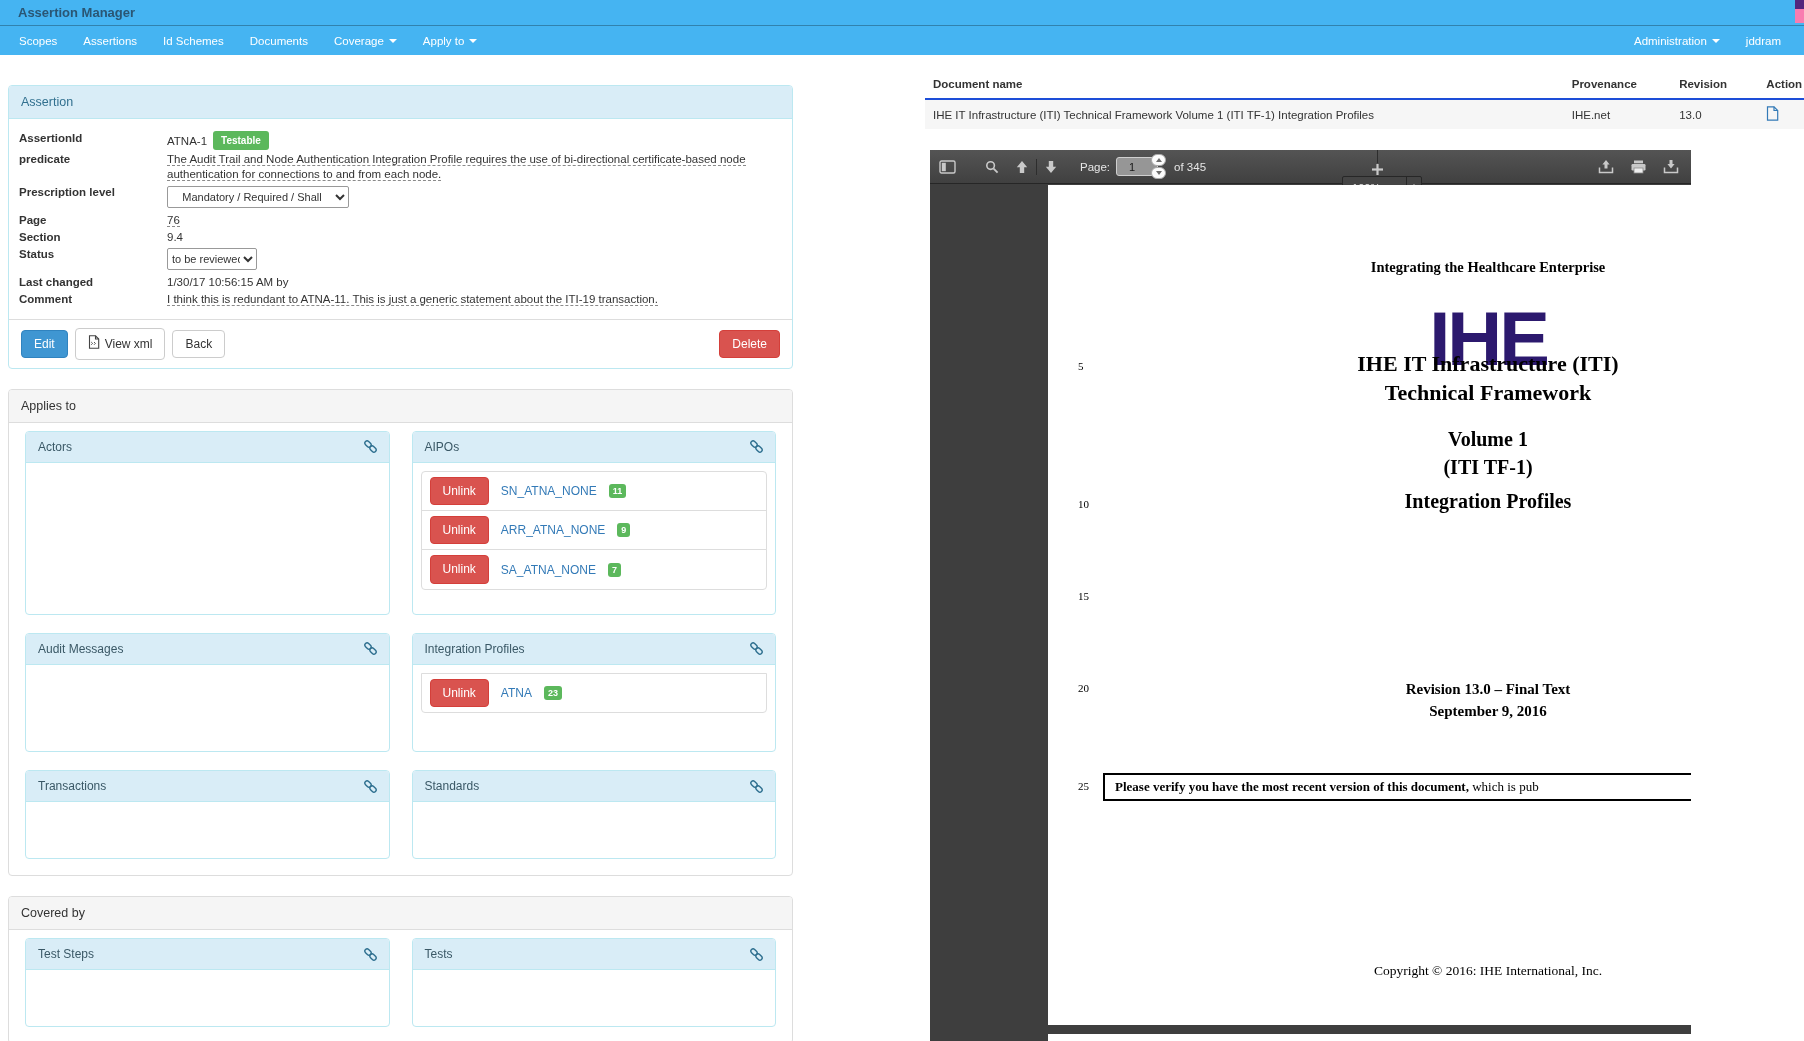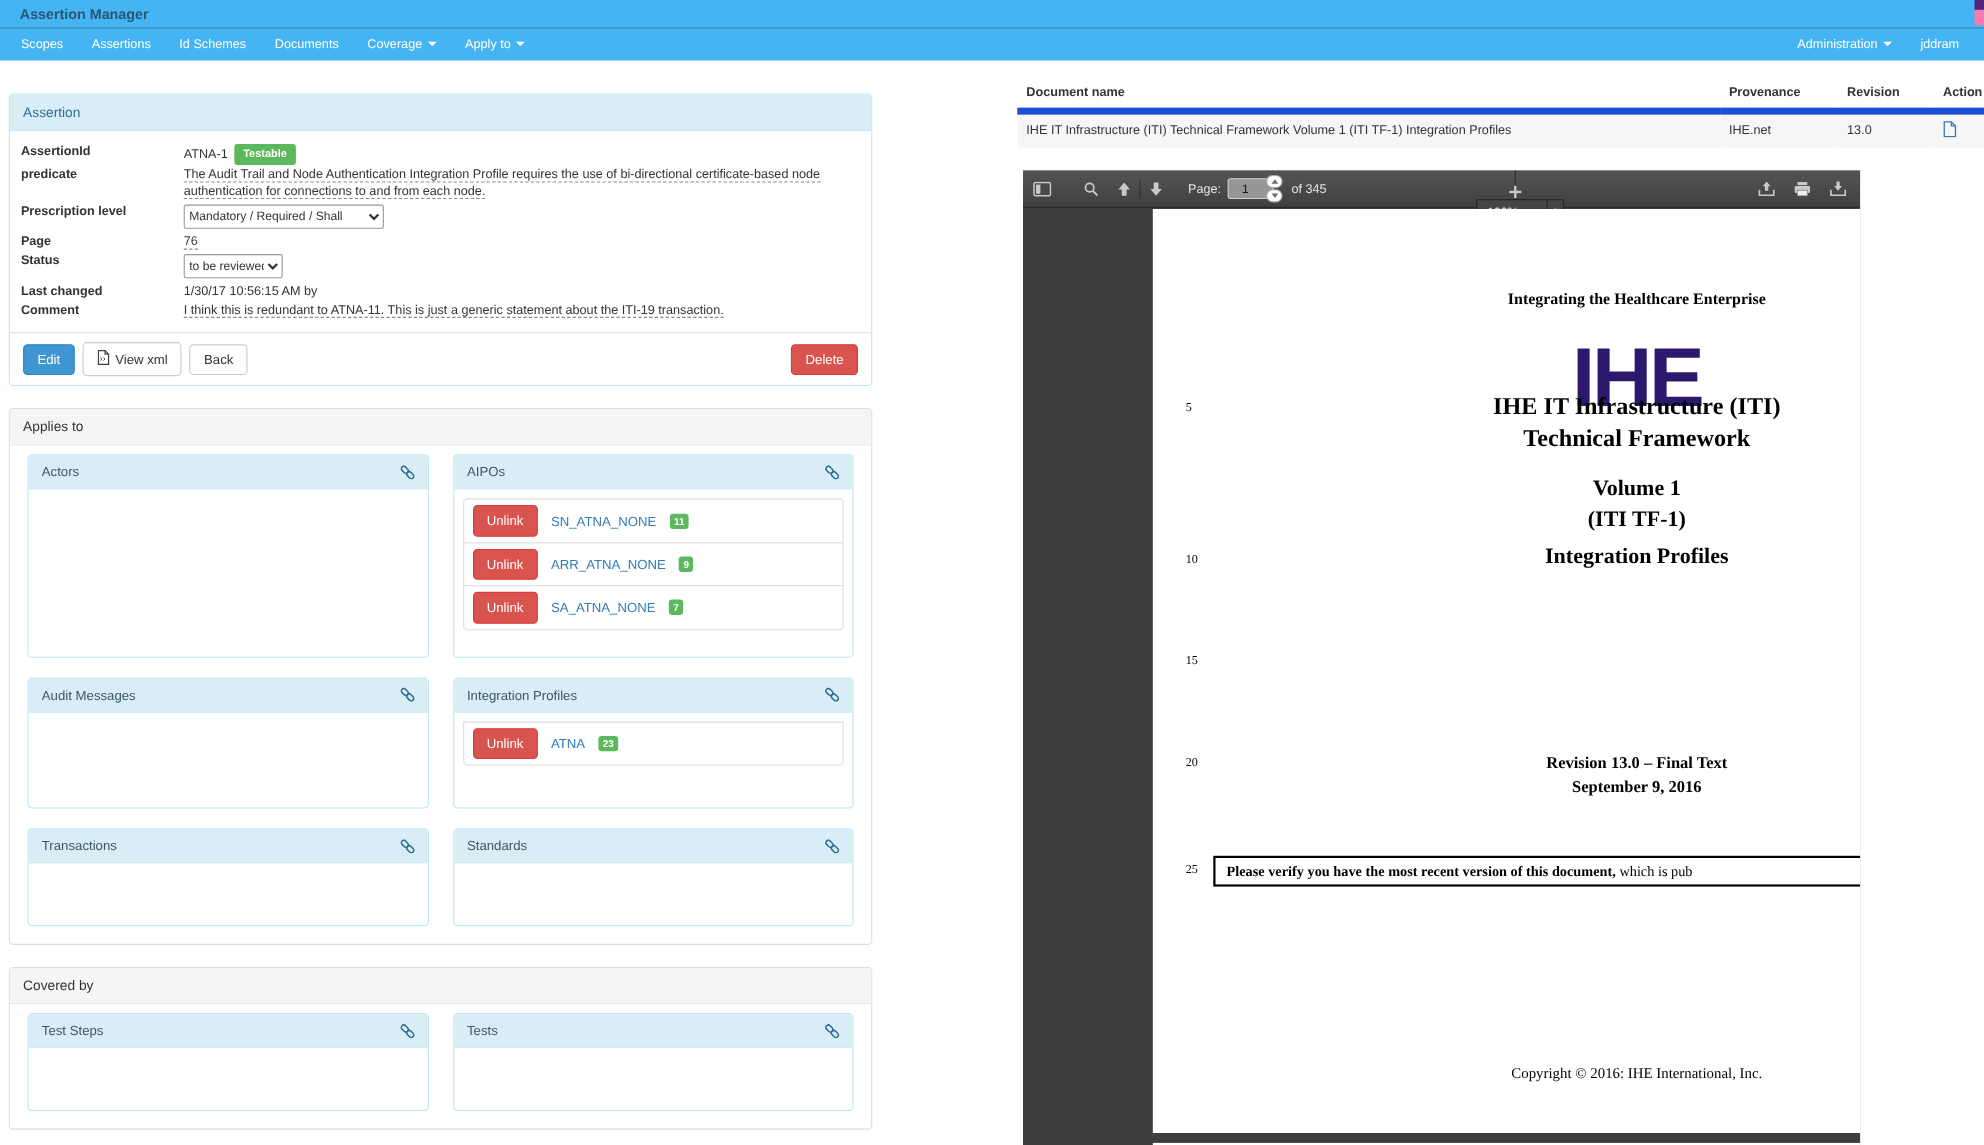--- a/index.html
+++ b/index.html
@@ -24,21 +24,21 @@
   .panel-info{border-color:#bce8f1;}
   .panel-heading{padding:9px 12px;font-size:12.5px;border-bottom:1px solid #ddd;border-radius:3px 3px 0 0;}
   .panel-info>.panel-heading{background:#d9edf7;color:#31708f;border-bottom-color:#bce8f1;}
   .panel-default>.panel-heading{background:#f5f5f5;color:#333;}
 
   .assertion-body{padding:12px 10px 10px;}
   .field-row{display:flex;font-size:11.5px;color:#333;line-height:1.32;margin-bottom:2px;align-items:flex-start;}
   .field-label{width:148px;font-weight:bold;flex-shrink:0;}
   .field-value{flex:1;}
   .dashed{border-bottom:1px dashed #8a8a8a;}
-  .form-select{font-family:inherit;font-size:11px;height:22px;border:1px solid #999;background:#fff;color:#333;border-radius:2px;margin:1px 0 3px;}
+  .form-select{font-family:inherit;font-size:11px;height:22px;border:1px solid #999;background:#fff;color:#333;border-radius:2px;margin:1px 0 3px;text-align:center;}
   .sel-wide{width:182px;}
   .sel-narrow{width:90px;}
   .badge-testable{display:inline-block;background:#5cb85c;color:#fff;font-size:10px;font-weight:bold;padding:3px 8px;border-radius:3px;margin-left:6px;vertical-align:1px;}
 
   .panel-footer-bar{border-top:1px solid #ddd;padding:8px 12px;display:flex;align-items:center;gap:7px;}
   .btn{font-family:inherit;font-size:12px;padding:6px 12px;border-radius:4px;border:1px solid transparent;cursor:pointer;line-height:1.2;}
   .btn-primary{background:#3f96d2;border-color:#3083bf;color:#fff;}
   .btn-default{background:#fff;border-color:#ccc;color:#333;display:inline-flex;align-items:center;gap:5px;}
   .btn-danger{background:#d9534f;border-color:#d43f3a;color:#fff;}
   .btn-delete{margin-left:auto;}
@@ -57,21 +57,21 @@
   .link-item{display:flex;align-items:center;gap:12px;border:1px solid #ddd;padding:5px 8px;background:#fff;}
   .link-item:first-child{border-radius:4px 4px 0 0;}
   .link-item:last-child{border-radius:0 0 4px 4px;}
   .link-item + .link-item{margin-top:-1px;}
   .item-link{color:#337ab7;font-size:12px;text-decoration:none;cursor:pointer;}
   .badge-count{background:#5cb85c;color:#fff;font-size:9px;font-weight:bold;padding:2px 4px;border-radius:3px;}
 
   
   .right-col{position:absolute;left:925px;top:70px;width:879px;}
   .doc-table{width:100%;border-collapse:collapse;font-size:11.5px;color:#333;table-layout:fixed;}
-  .doc-table th{text-align:left;padding:8px;border-bottom:6px solid #1d4ed8;font-weight:bold;}
+  .doc-table th{text-align:left;padding:8px;border-bottom:2px solid #1d4ed8;font-weight:bold;}
   .doc-table td{padding:6px 8px;background:#f6f6f6;}
   .col-name{width:630px;}.col-prov{width:106px;}.col-rev{width:86px;}.col-act{width:45px;}
 
   .pdf-embed{position:relative;margin-top:21px;margin-left:5px;width:761px;height:893px;background:#3e3e3e;overflow:hidden;}
   .pdf-toolbar{position:absolute;top:0;left:0;right:0;height:33px;background:linear-gradient(#545454,#404040);border-bottom:1px solid #262626;display:flex;align-items:center;color:#e6e6e6;font-size:11.5px;}
   .tb-btn{display:inline-flex;align-items:center;justify-content:center;cursor:pointer;}
   .tb-sep{width:1px;height:16px;background:#2d2d2d;margin:0 7px;}
   .pg-label{margin-left:22px;margin-right:6px;}
   .pg-input-wrap{position:relative;width:42px;height:19px;}
   .pg-input{width:42px;height:19px;box-sizing:border-box;background:#969696;border:1px solid #cfcfcf;border-radius:3px;color:#161616;font-size:11px;text-align:center;padding-right:12px;font-family:inherit;}
@@ -148,20 +148,24 @@
         </div>
         <div class="field-row">
           <div class="field-label">Prescription level</div>
           <div class="field-value">
             <select class="form-select sel-wide"><option>Mandatory / Required / Shall</option></select>
           </div>
         </div>
         <div class="field-row">
           <div class="field-label">Page</div>
           <div class="field-value"><span class="dashed">76</span></div>
+        </div>
+        <div class="field-row">
+          <div class="field-label">Section</div>
+          <div class="field-value">9.4</div>
         </div>
         <div class="field-row">
           <div class="field-label">Status</div>
           <div class="field-value">
             <select class="form-select sel-narrow"><option>to be reviewed</option></select>
           </div>
         </div>
         <div class="field-row">
           <div class="field-label">Last changed</div>
           <div class="field-value">1/30/17 10:56:15 AM by</div>

